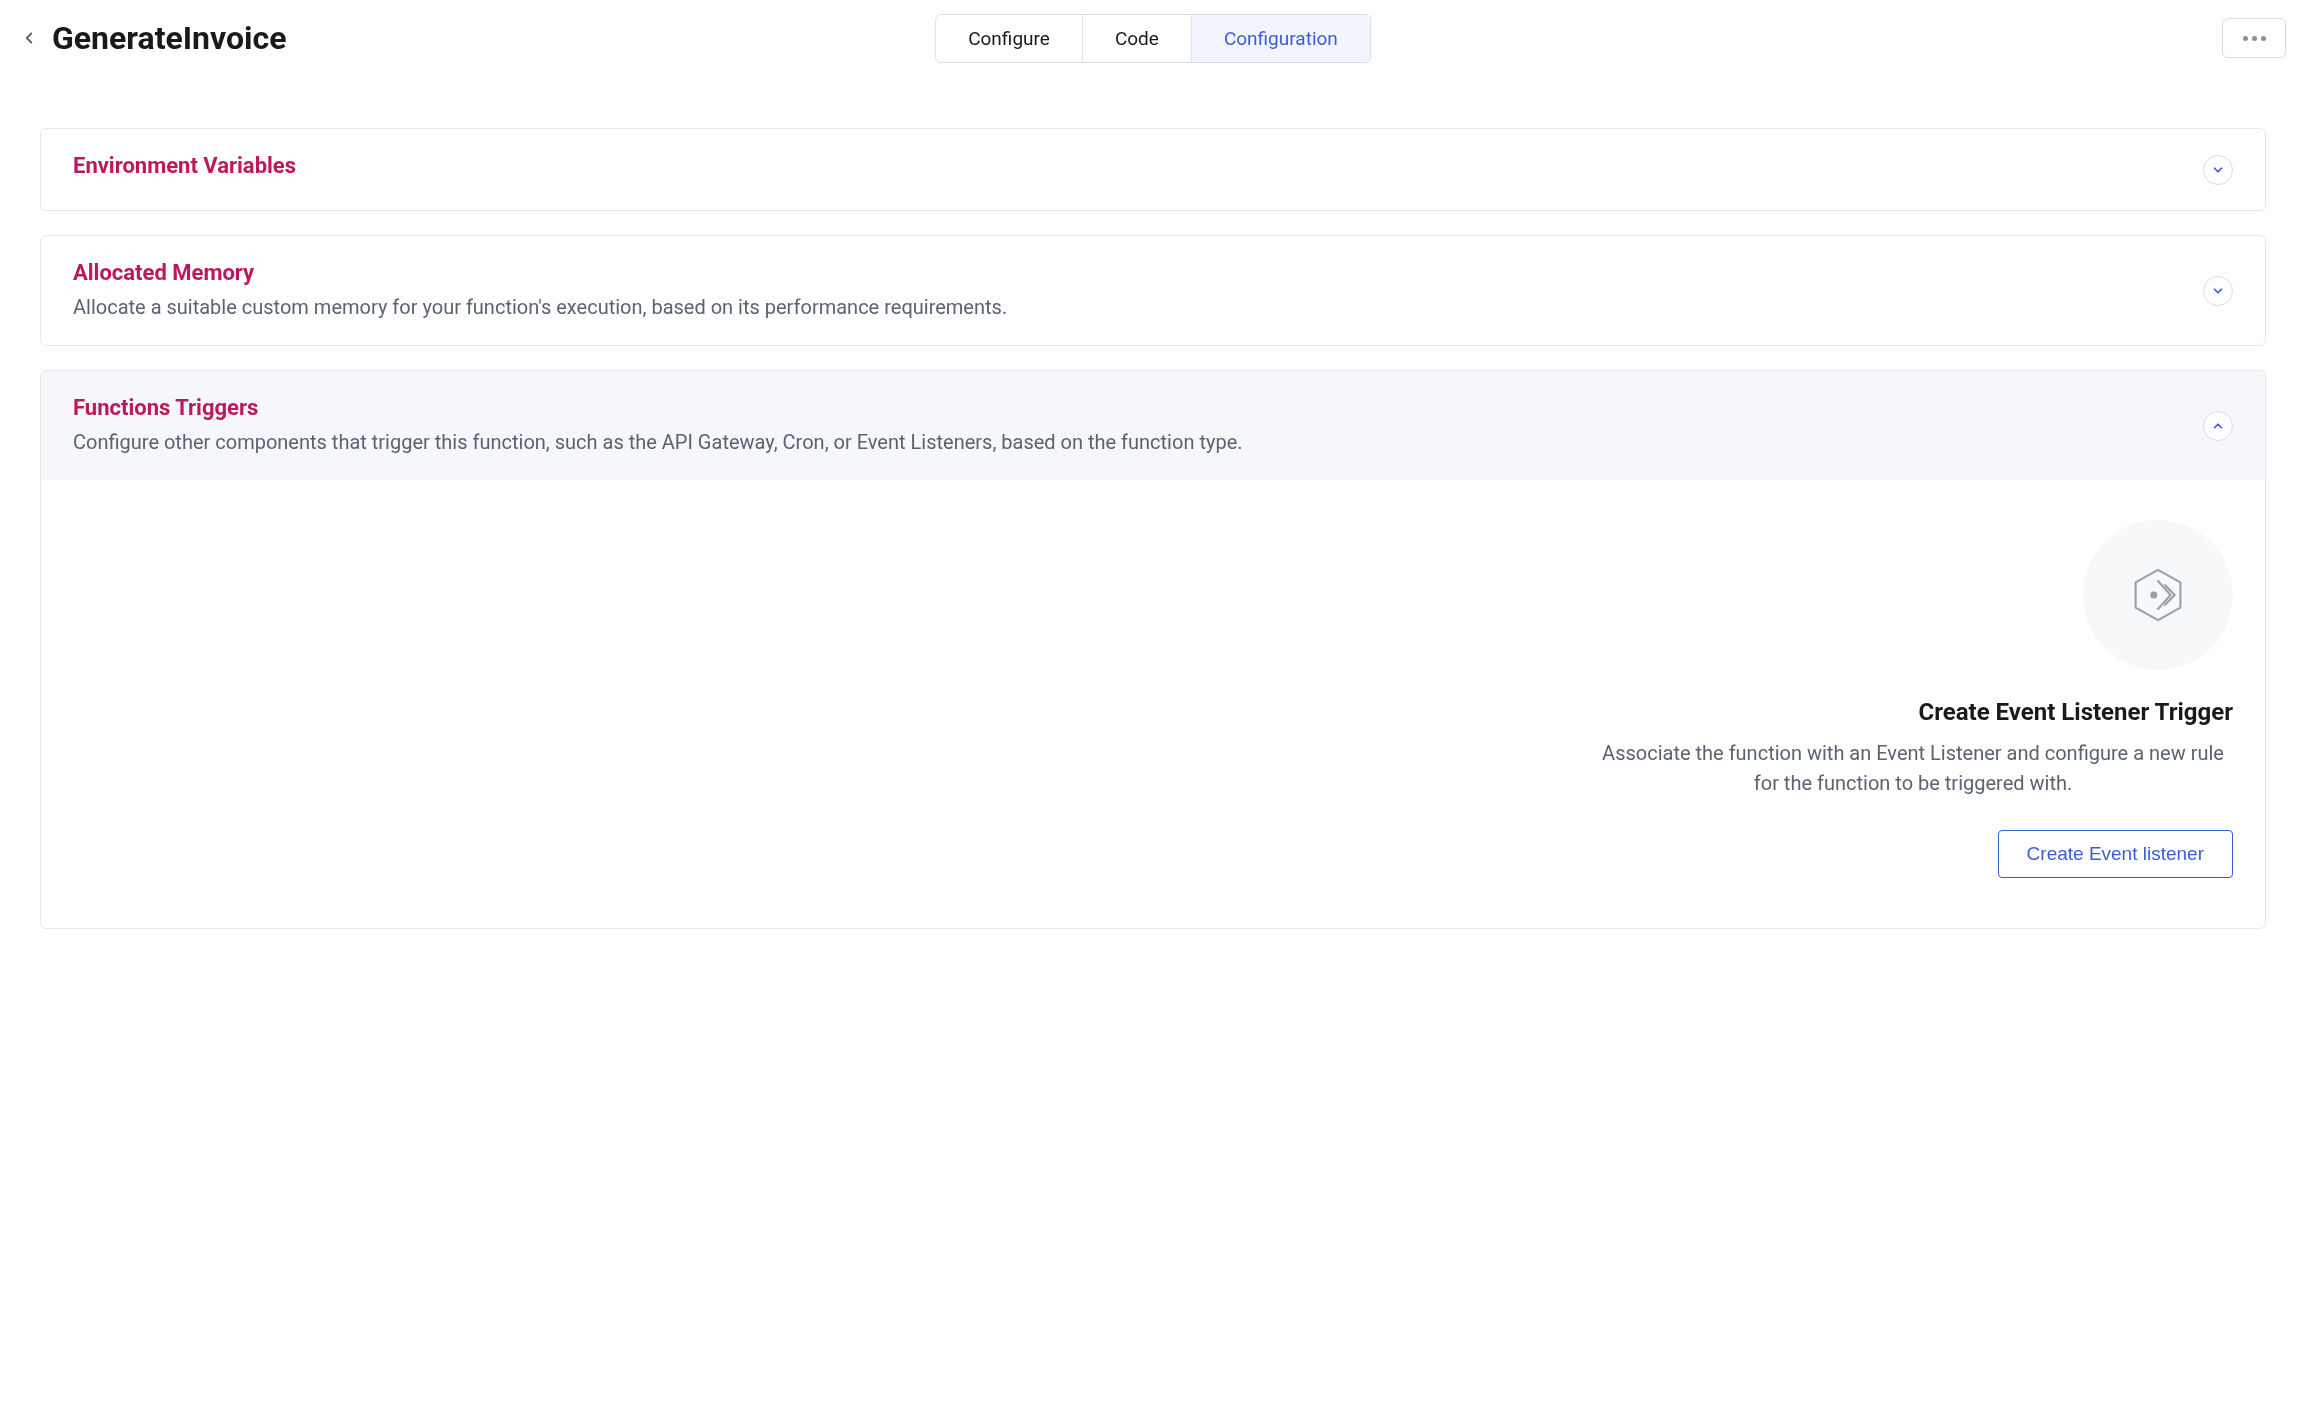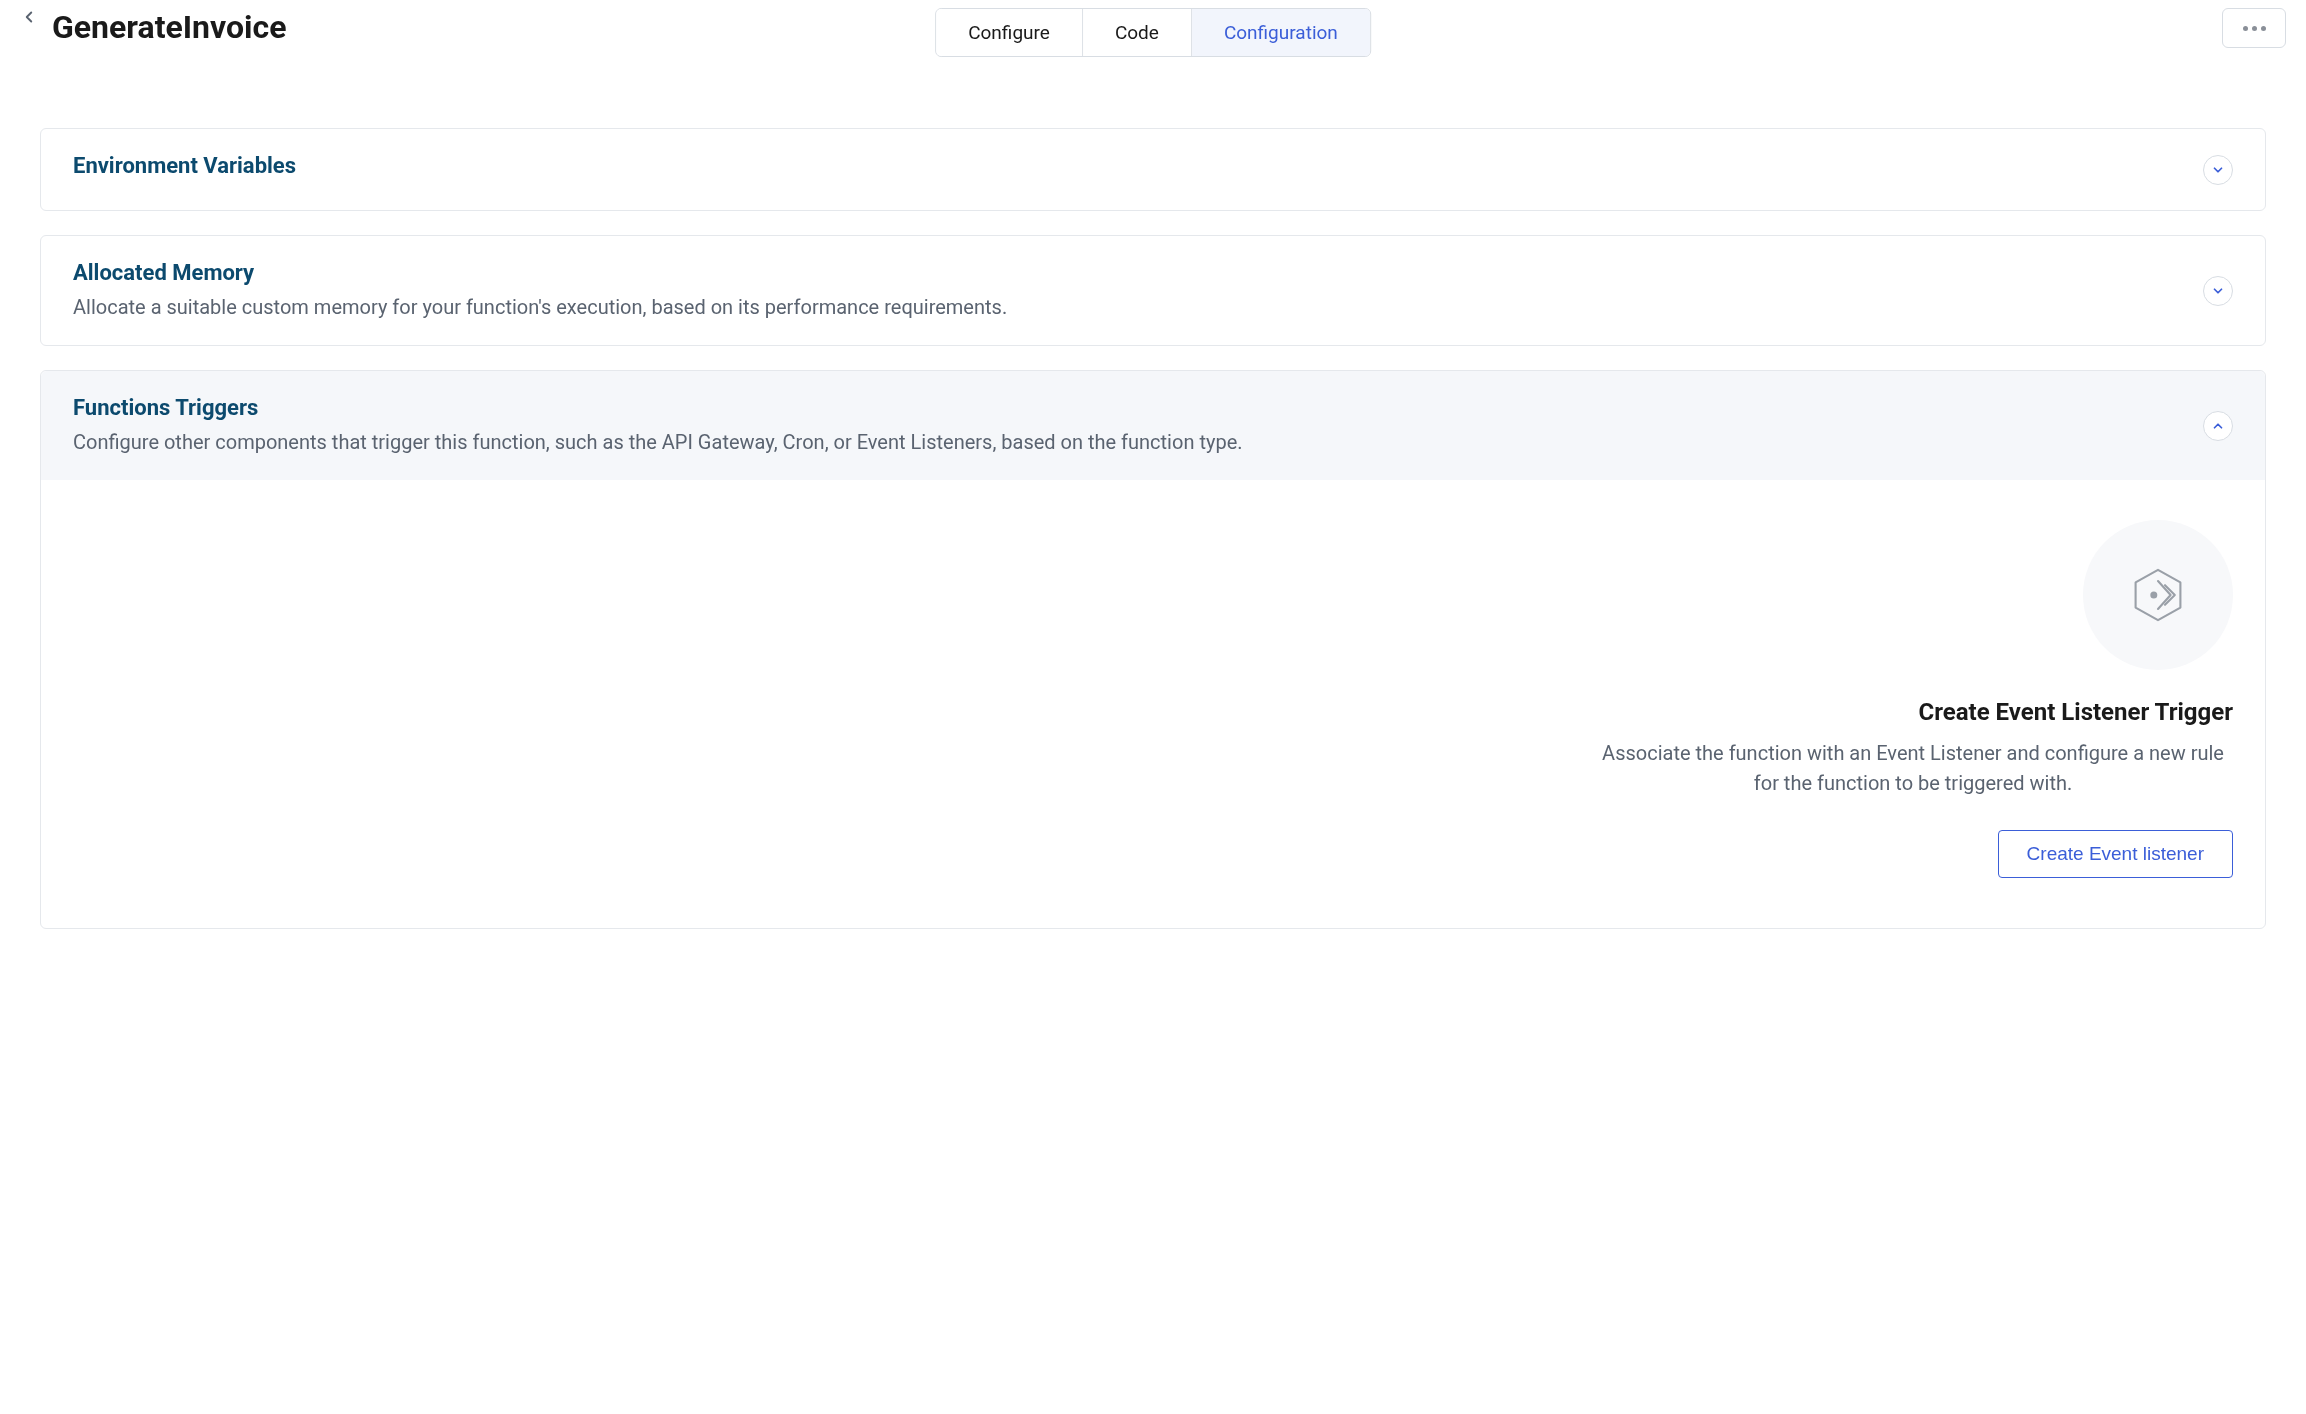--- a/index.html
+++ b/index.html
@@ -8,20 +8,21 @@
       padding: 0;
     }
     body {
       font-family: -apple-system, BlinkMacSystemFont, "Segoe UI", Roboto, "Helvetica Neue", Arial, sans-serif;
       background: #fff;
       color: #1a1a1a;
       padding: 8px 0 40px 0;
     }
     .header {
       display: flex;
+      align-items: center;
       padding: 0 20px;
       position: relative;
       height: 60px;
     }
     .back-icon {
       width: 18px;
       height: 18px;
       cursor: pointer;
       flex-shrink: 0;
     }
@@ -97,21 +98,21 @@
     .panel.expanded .panel-header {
       background: #f5f7fa;
       border-radius: 6px 6px 0 0;
     }
     .panel-text {
       flex: 1;
     }
     .panel-title {
       font-size: 22px;
       font-weight: 700;
-      color: #0c4a6e;
+      color: #be185d;
       margin-bottom: 8px;
     }
     .panel-desc {
       font-size: 20px;
       color: #5a6370;
       line-height: 1.4;
     }
     .chevron-circle {
       width: 30px;
       height: 30px;

